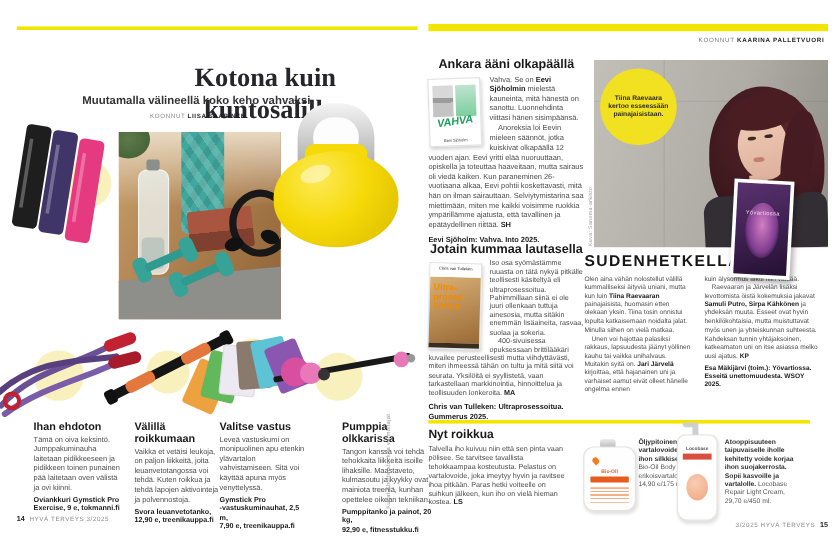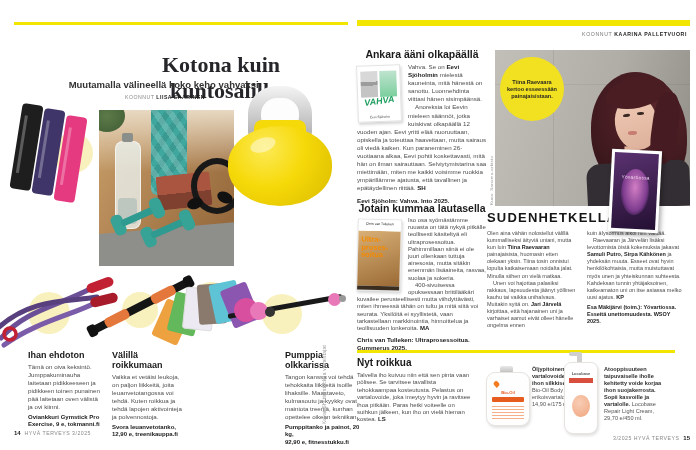--- a/index.html
+++ b/index.html
@@ -312,20 +312,27 @@
     <div class="bd">Tämä on oiva keksintö. Jumppakuminauha laitetaan pidikkeeseen ja pidikkeen toinen punainen pää laitetaan oven välistä ja ovi kiinni.</div>
     <div class="cr">Oviankkuri Gymstick Pro
 Exercise, 9 e, tokmanni.fi</div>
   </div>
   <div class="abs blk col colB">
     <h3>Välillä roikkumaan</h3>
     <div class="bd">Vaikka et vetäisi leukoja, on paljon liikkeitä, joita leuanvetotangossa voi tehdä. Kuten roikkua ja tehdä lapojen aktivointeja ja polvennostoja.</div>
     <div class="cr">Svora leuanvetotanko,
 12,90 e, treenikauppa.fi</div>
   </div>
+  <div class="abs blk col colC">
+    <h3>Valitse vastus</h3>
+    <div class="bd">Leveä vastuskumi on monipuolinen apu etenkin ylävartalon vahvistamiseen. Sitä voi käyttää apuna myös venyttelyssä.</div>
+    <div class="cr">Gymstick Pro
+-vastuskuminauhat, 2,5 m,
+7,90 e, treenikauppa.fi</div>
+  </div>
   <div class="abs blk col colD">
     <h3>Pumppia olkkarissa</h3>
     <div class="bd">Tangon kanssa voi tehdä tehokkaita liikkeitä isoille lihaksille. Maastaveto, kulmasoutu ja kyykky ovat mainiota treeniä, kunhan opettelee oikean tekniikan.</div>
     <div class="cr">Pumppitanko ja painot, 20 kg,
 92,90 e, fitnesstukku.fi</div>
   </div>
 
   <div class="abs footer ft-l">
     <span class="pg">14</span>&nbsp;&nbsp;<span>HYVÄ TERVEYS 3/2025</span>
   </div>

